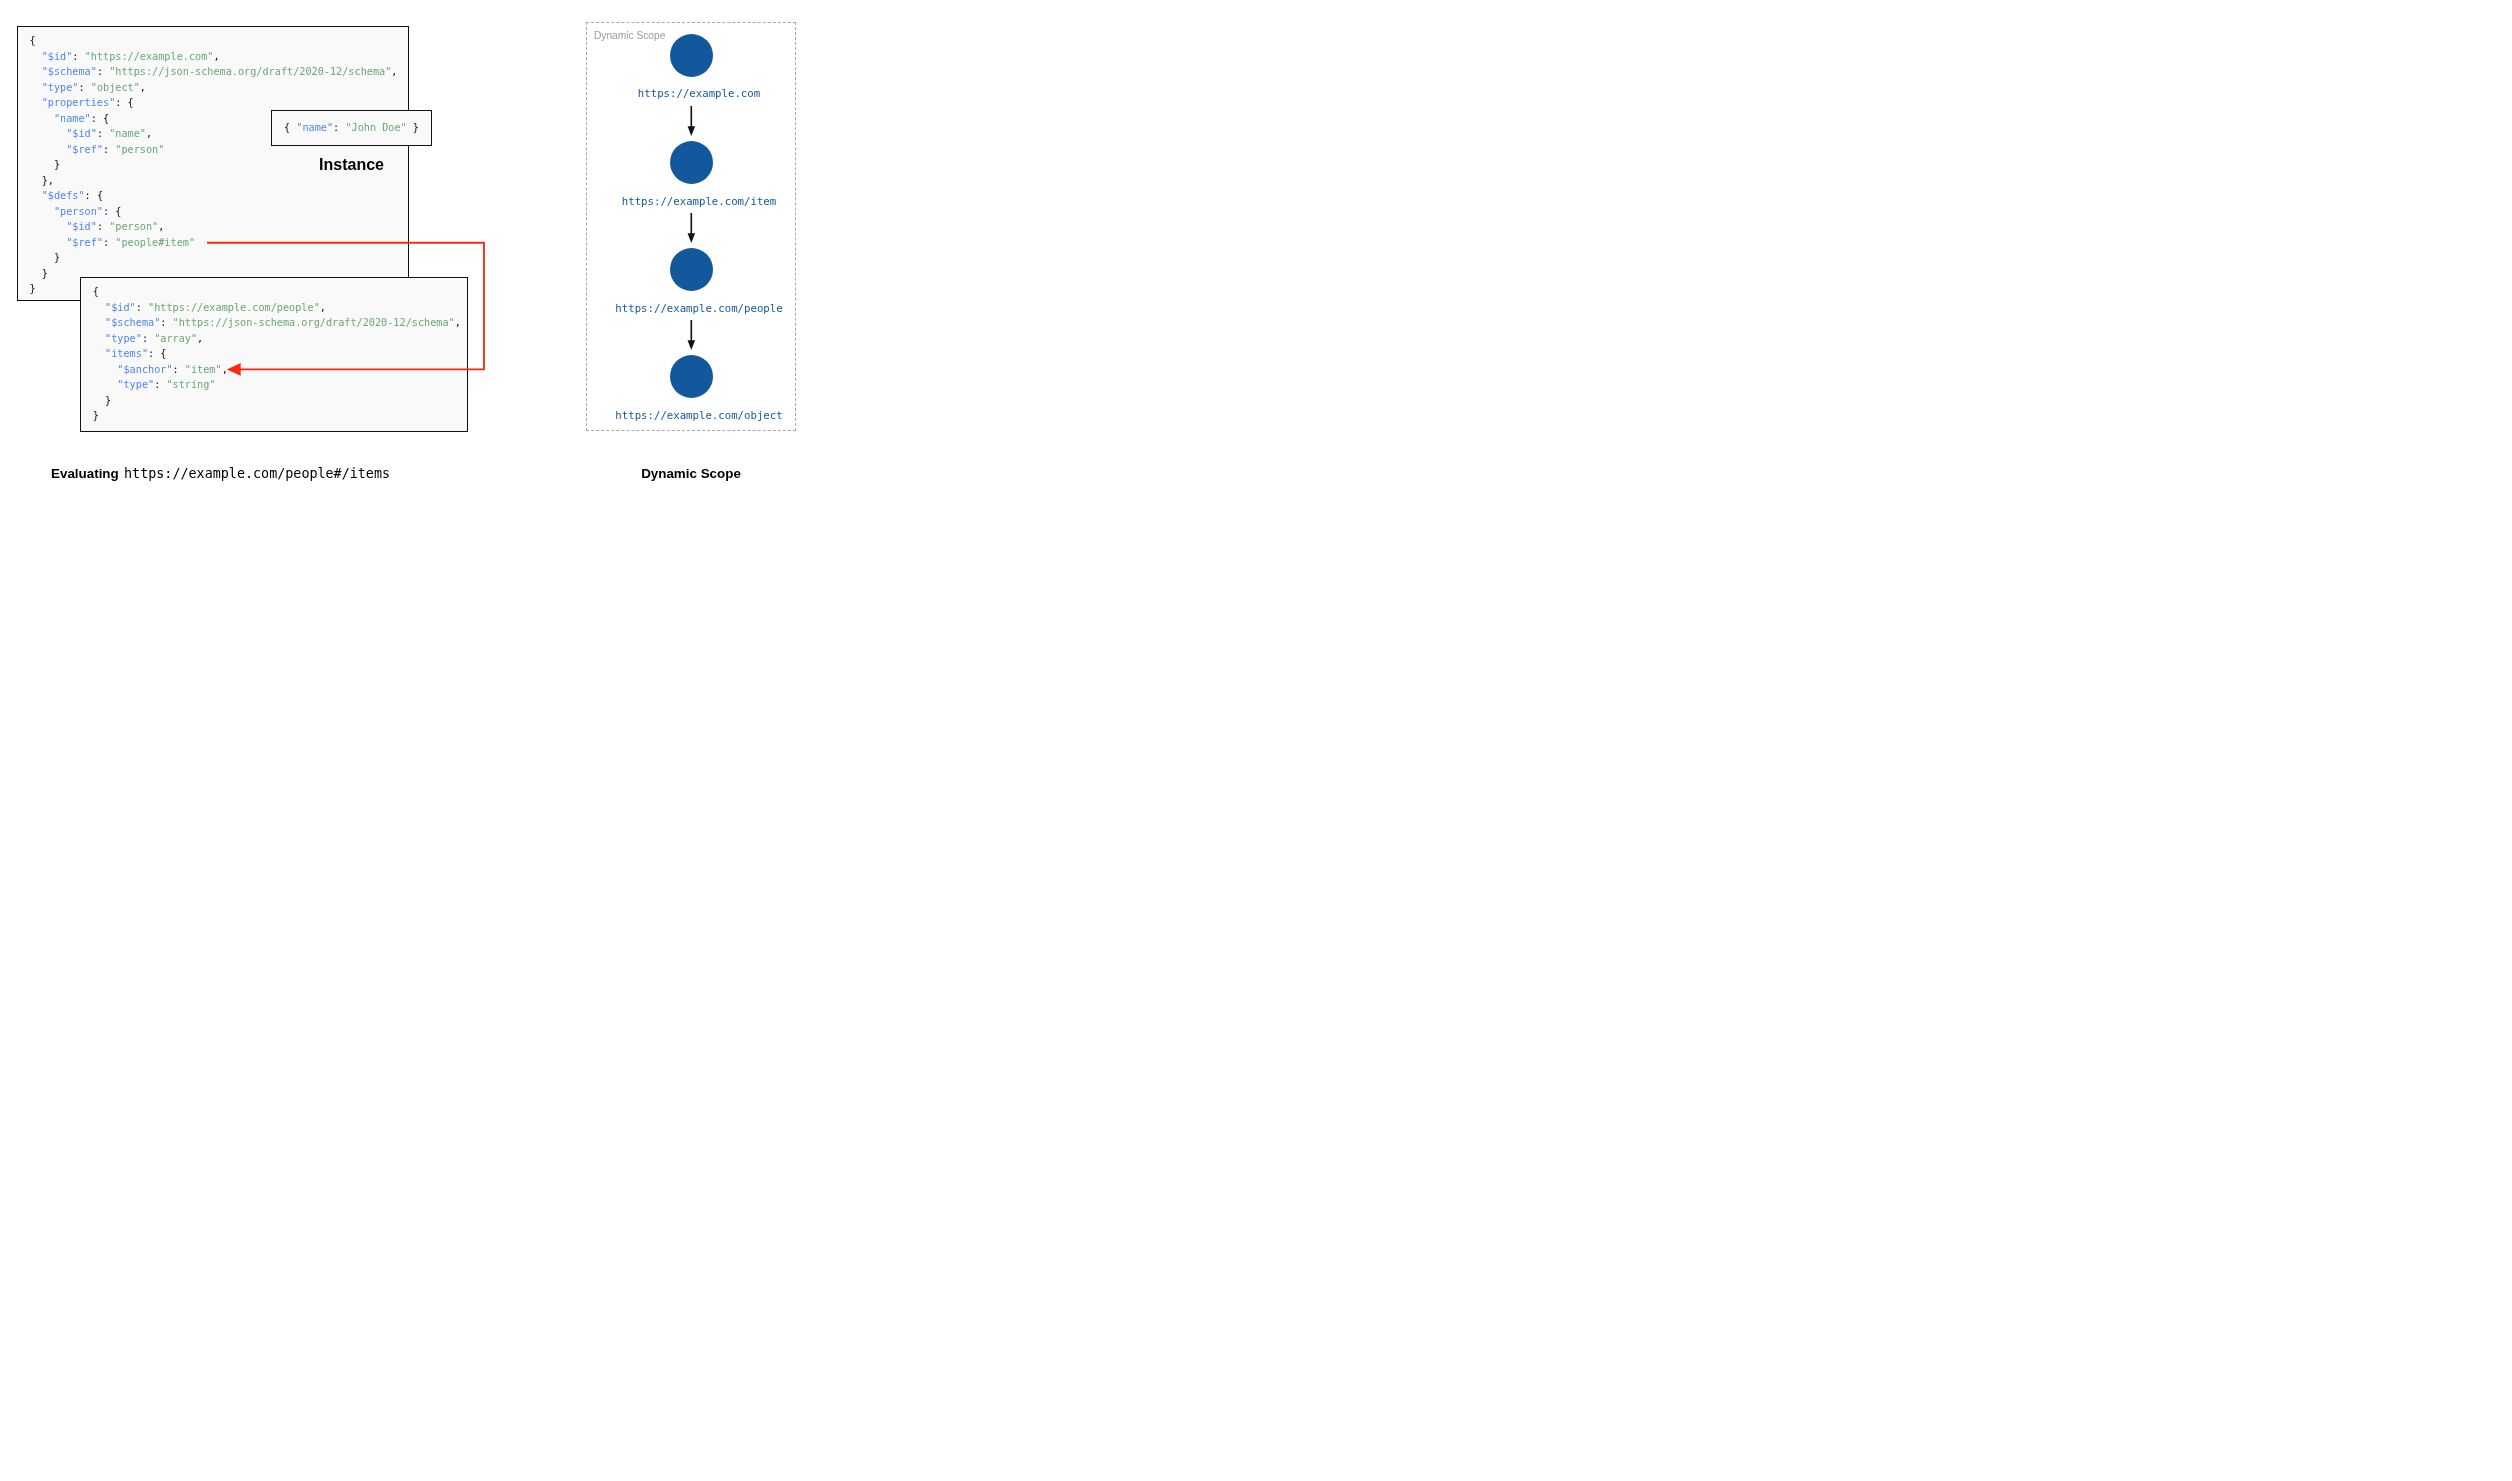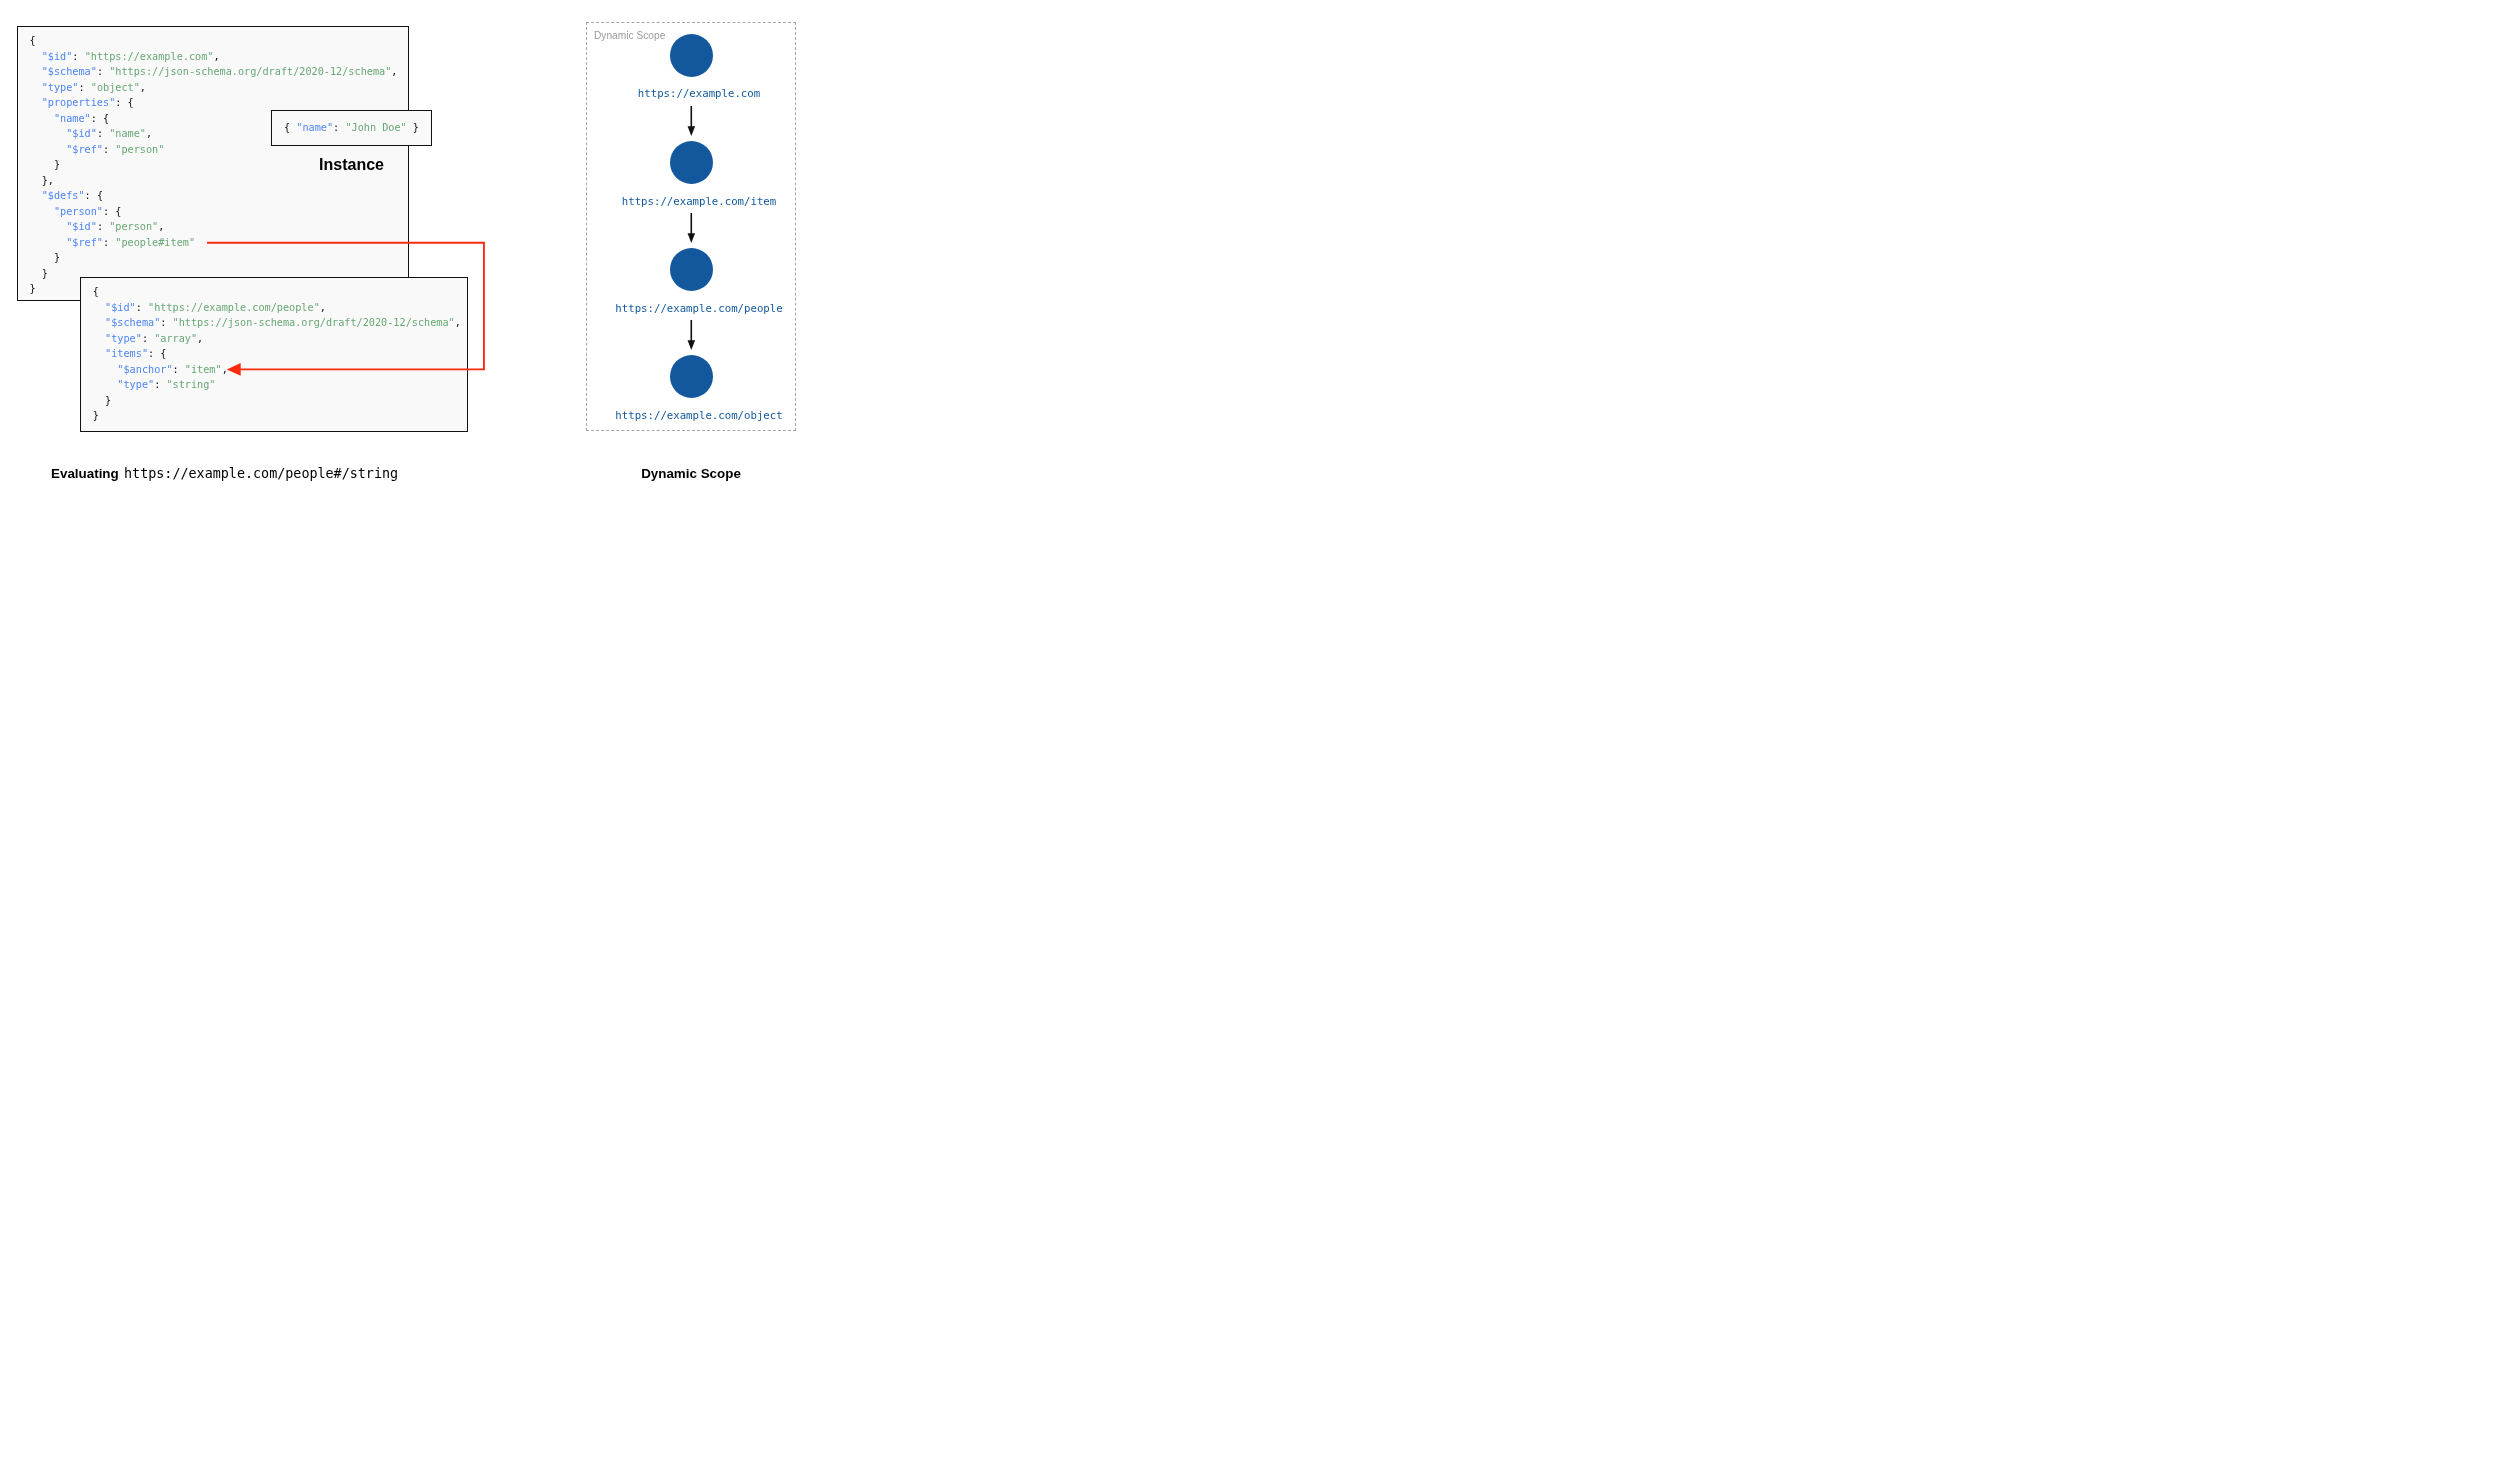--- a/index.html
+++ b/index.html
@@ -139,19 +139,19 @@
       <line x1="8" y1="0" x2="8" y2="40"></line>
       <polygon points="1,38 15,38 8,56"></polygon>
     </svg>
 
     <div class="node-circle"></div>
     <div class="node-url">https://example.com/object</div>
   </div>
 
   <div id="evaluating-caption">
     <span id="evaluating-label">Evaluating</span>
-    <span id="evaluating-uri">https://example.com/people#/string</span>
+    <span id="evaluating-uri">https://example.com/people#/items</span>
   </div>
 
   <div id="scope-caption">Dynamic Scope</div>
 
 </div>
 
 
 </body></html>

